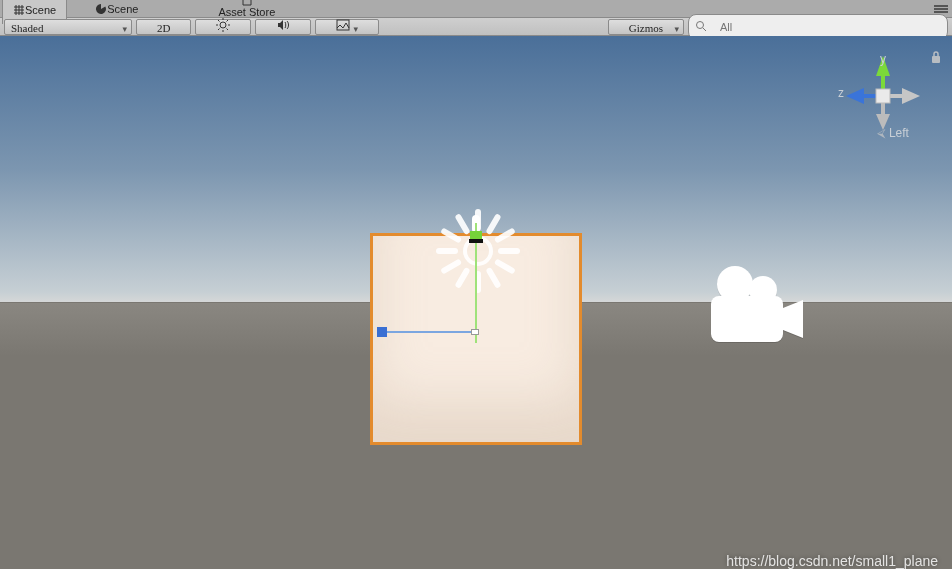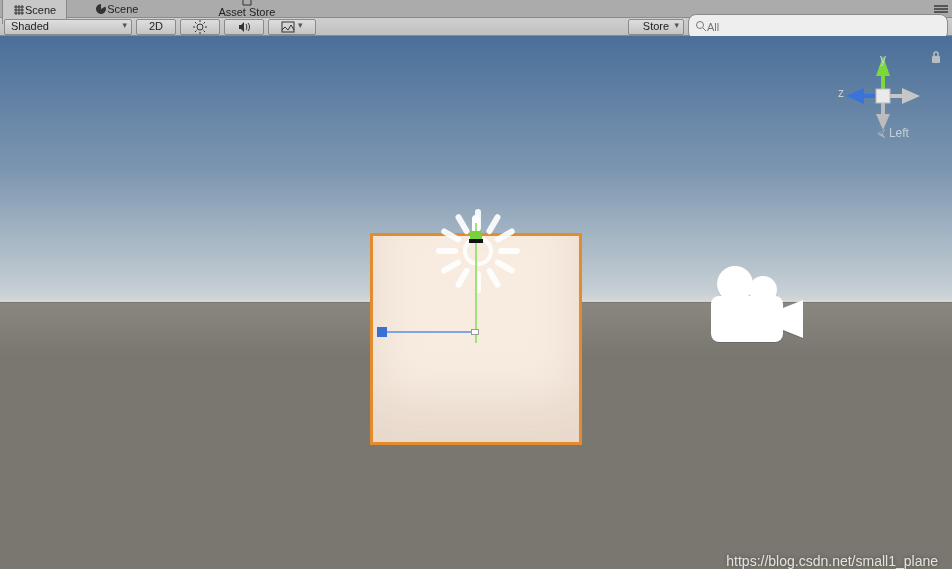--- a/index.html
+++ b/index.html
@@ -29,36 +29,36 @@
   .tab-options .bars div { height:2px; background:#555; margin:1px 0; }
 
   
   .toolbar {
     display:flex; align-items:center; height: 18px;
     background: linear-gradient(#cfcfcf,#c0c0c0);
     border-bottom: 1px solid #8a8a8a;
     padding: 0 4px; gap: 4px;
   }
   .dropdown, .btn {
-    height: 16px; display:flex; align-items:flex-start; justify-content:center;
+    height: 16px; display:flex; align-items:flex-end; justify-content:center;
     background: linear-gradient(#dedede,#c4c4c4);
     border: 1px solid #8a8a8a; border-radius: 2px;
-    padding: 0 6px; cursor: pointer; font-size: 11px;
+    padding: 0 6px; cursor: pointer; font-size: 11px; font-family: Liberation Serif, serif;
   }
   .dropdown { min-width: 128px; justify-content:flex-start; position:relative; }
   .dropdown::after { content:"▾"; position:absolute; right:4px; font-size:9px; color:#555; }
-  .btn { min-width: 26px; padding:0 12px; }
+  .btn { min-width: 26px; padding:0 20px; }
   .btn svg { width:14px; height:14px; }
   .toolbar .spacer { flex: 1; }
   .gizmos { min-width: 56px; position:relative; }
   .gizmos::after { content:"▾"; position:absolute; right:4px; font-size:9px; color:#555; }
   .search {
     display:flex; align-items:center; height:26px; width:260px;
     background:#eee; border:1px solid #8a8a8a; border-radius:8px;
-    padding:0 6px; gap:0;
+    padding:0 6px; gap:13px;
   }
   .search input {
     border:none; background:transparent; outline:none; flex:1;
     font-size:11px; height:14px; color:#333;
   }
 
   
   .viewport {
     position: relative; width: 100%; height: calc(100% - 36px);
     overflow:hidden;
@@ -189,21 +189,21 @@
           <rect x="1" y="2" width="12" height="10" fill="none" stroke="#333"></rect>
           <path d="M1 10l3-3 3 3 3-5 3 5" fill="none" stroke="#333"></path>
         </svg>
     </span>
     <span style="font-size:9px;color:#555;margin-left:3px;">▾</span>
   </div>
 
   <div class="spacer"></div>
 
   <div class="btn gizmos">
-    <span>Store</span>
+    <span>Gizmos</span>
   </div>
   <div class="search">
     <span>
       <svg width="12" height="12" viewBox="0 0 12 12">
           <circle cx="5" cy="5" r="3.5" fill="none" stroke="#777"></circle>
           <line x1="8" y1="8" x2="11" y2="11" stroke="#777"></line>
         </svg>
     </span>
     <input type="text" placeholder="All" style="">
   </div>

